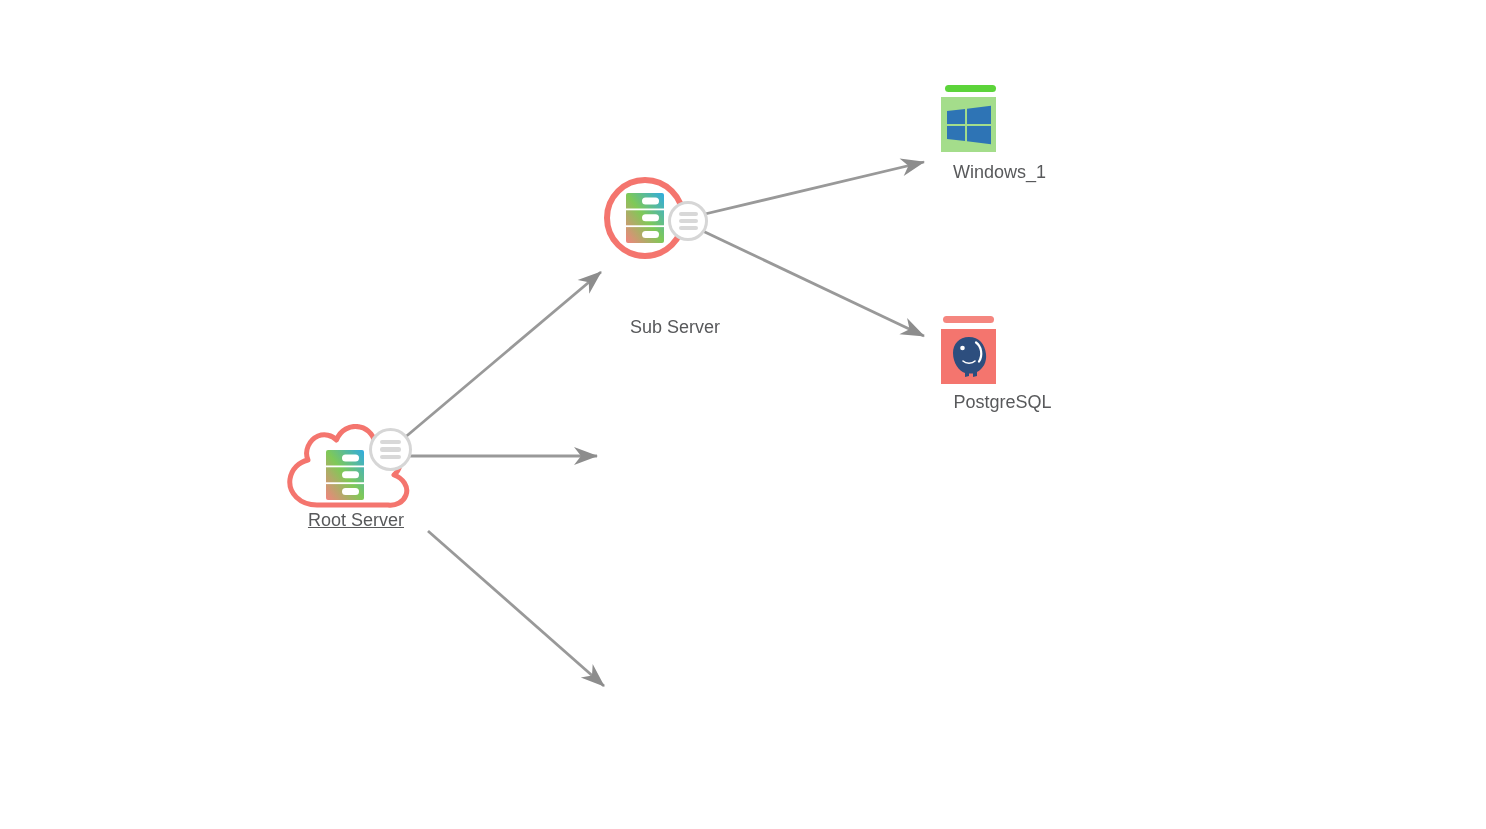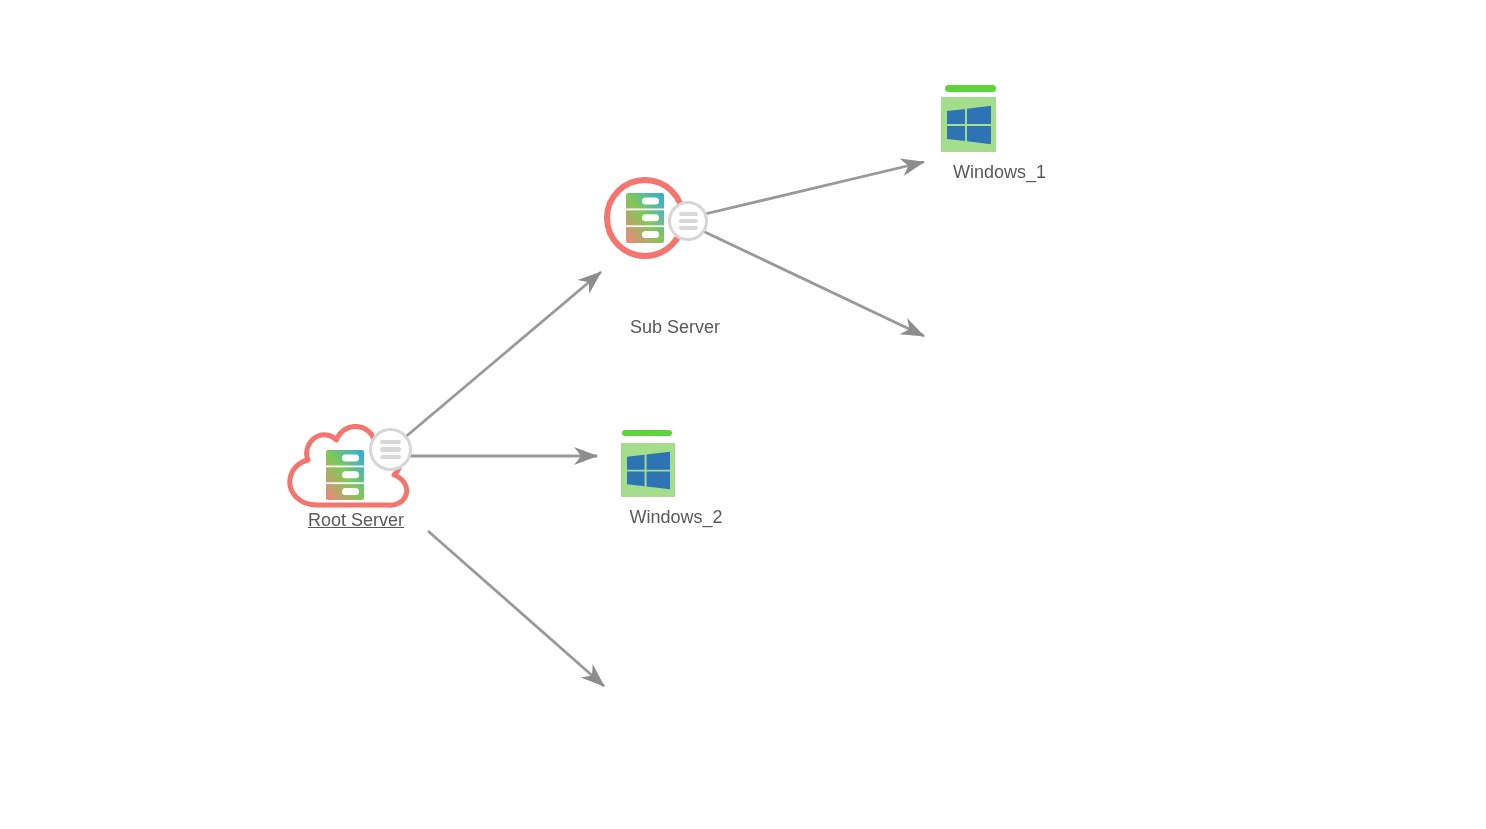--- a/index.html
+++ b/index.html
@@ -182,25 +182,28 @@
   <div class="node n-win1">
     <div class="status-bar up"></div>
     <div class="tile up">
       <svg width="44" height="44" viewBox="0 0 448 512" preserveAspectRatio="none">
         <path fill="#2e74b5" d="M0 93.7l183.6-25.3v177.4H0V93.7zM0 418.3l183.6 25.3V268.4H0v149.9zM203.8 446.3L448 480V268.4H203.8v177.9zM203.8 65.7V245.8H448V32L203.8 65.7z"></path>
       </svg>
     </div>
     <div class="node-label">Windows_1</div>
   </div>
 
-
-  <div class="node n-win2">
-    <div class="status-bar up"></div>
-    <div class="tile up">
-      <svg width="43" height="43" viewBox="0 0 448 512" preserveAspectRatio="none">
-        <path fill="#2e74b5" d="M0 93.7l183.6-25.3v177.4H0V93.7zM0 418.3l183.6 25.3V268.4H0v149.9zM203.8 446.3L448 480V268.4H203.8v177.9zM203.8 65.7V245.8H448V32L203.8 65.7z"></path>
+  <div class="node n-pg">
+    <div class="status-bar down"></div>
+    <div class="tile down">
+      <svg width="40" height="44" viewBox="0 0 40 44">
+        <path fill="#2d4e7e" d="M20 2 C10 2 4 9 4 18 C4 28 10 36 16 38 L16 42 L20 41 L20 38.5 L24 38.5 L24 42 L28 41 L28 37 C34 34 38 27 37 19 C36 9 30 2 20 2 Z"></path>
+        <circle cx="13.5" cy="13" r="2.3" fill="#ffffff"></circle>
+        <path d="M27 7.5 C32.5 11.5 34 20 30 26.5" stroke="#ffffff" stroke-width="2.2" fill="none" stroke-linecap="round"></path>
+        <path d="M14 26 C17 29 23 29 26 26" stroke="#ffffff" stroke-width="1.6" fill="none" stroke-linecap="round"></path>
       </svg>
     </div>
-    <div class="node-label">Windows_2</div>
-  </div>
+    <div class="node-label">PostgreSQL</div>
+  </div>
+
 
 
 </div>
 
 </body></html>

